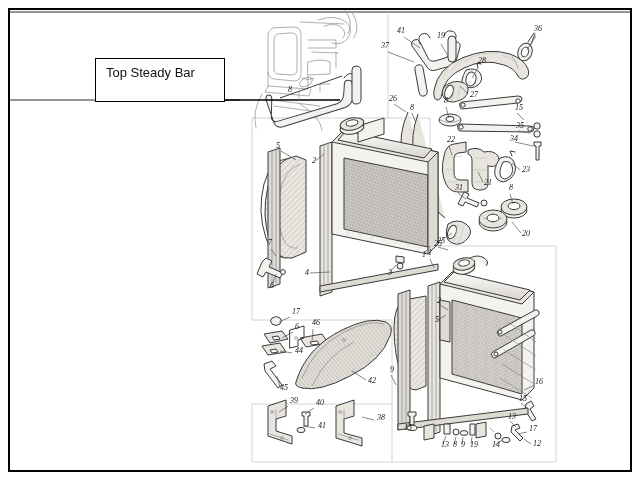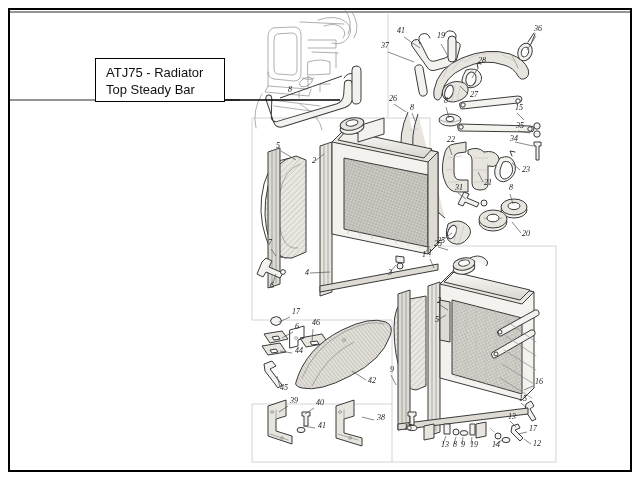--- a/index.html
+++ b/index.html
@@ -465,21 +465,20 @@
         <line x1="406" y1="428" x2="410" y2="421" class="lead"></line>
         <text x="404" y="430" class="num">15</text>
         <line x1="412" y1="113" x2="415" y2="121" class="lead"></line>
         <text x="410" y="110" class="num">8</text>
       </g>
   </svg>
 
   <div class="page-border"></div>
 
   <div class="callout" style="left:95px;top:58px;width:130px;height:44px;">
-    <div class="cl-line">ATJ75 - Radiator</div>
     <div class="cl-line">Top Steady Bar</div>
   </div>
 
   <svg class="draw" style="pointer-events:none;">
     <line x1="225" y1="100" x2="340" y2="100" stroke="#000" stroke-width="1.4"></line>
   </svg>
 
 </div>
 
 </body></html>

